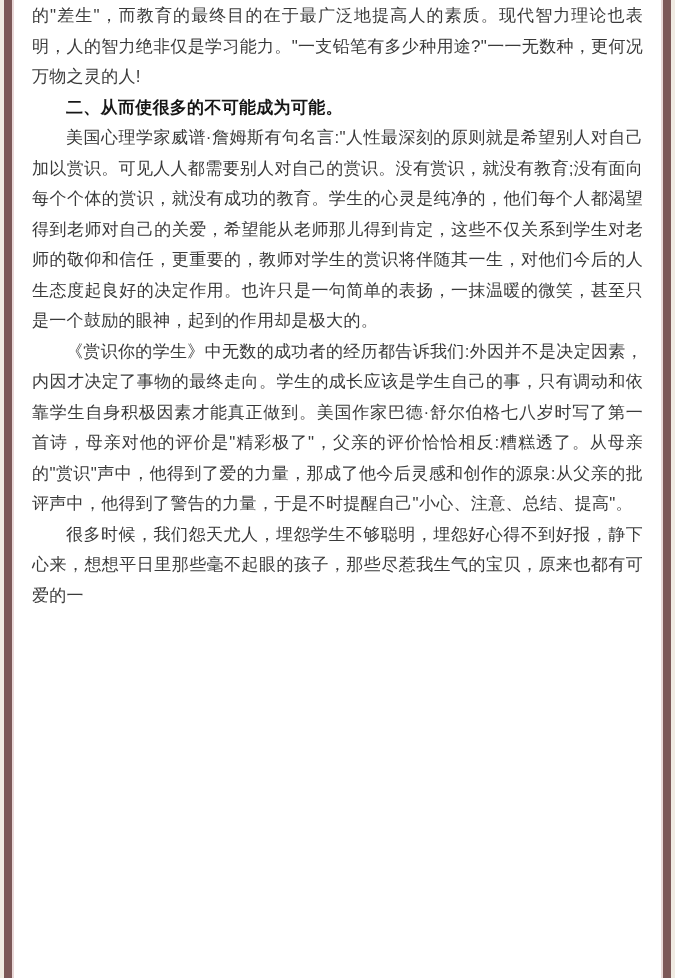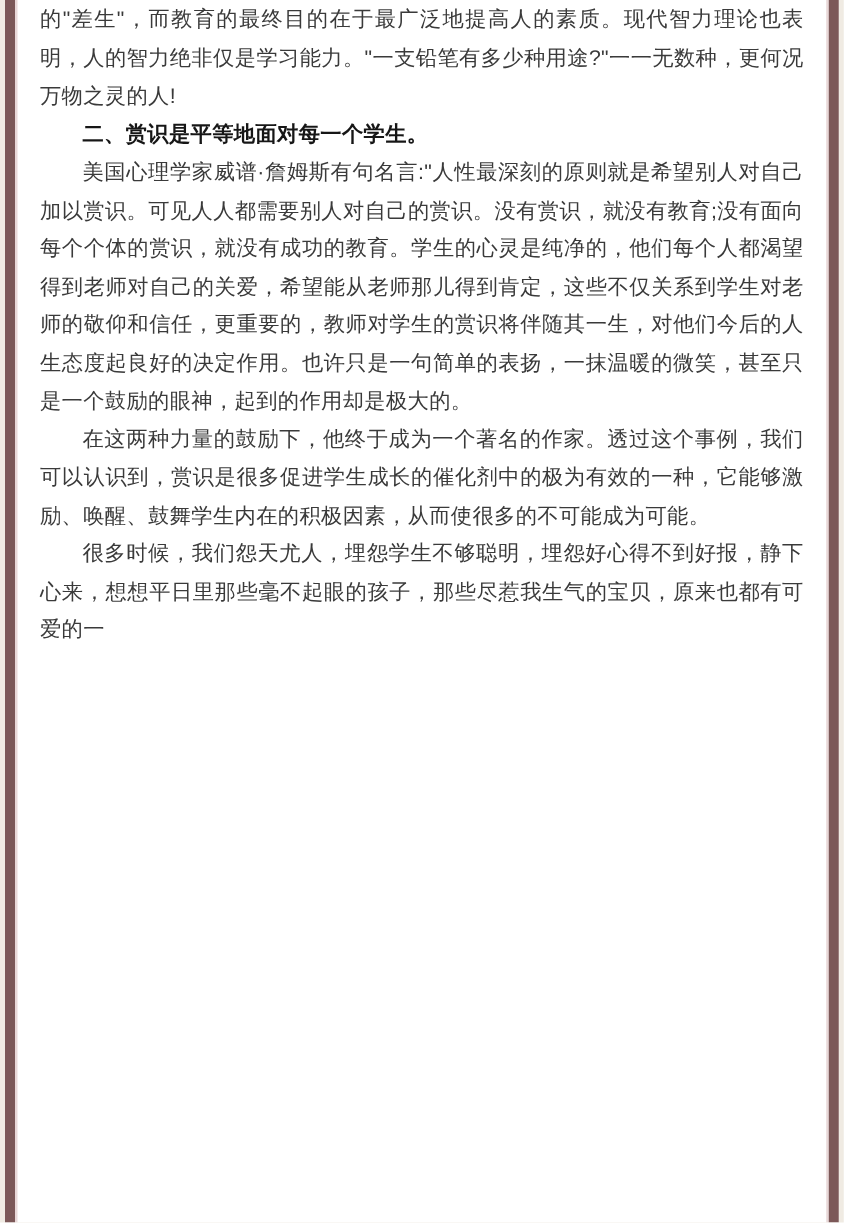--- a/index.html
+++ b/index.html
@@ -44,18 +44,18 @@
     font-weight: bold;
     color: #161616;
   }
 </style>
 </head>
 <body>
 
 <div class="page">
   <div class="content">
     <p class="para">的"差生"，而教育的最终目的在于最广泛地提高人的素质。现代智力理论也表明，人的智力绝非仅是学习能力。"一支铅笔有多少种用途?"一一无数种，更何况万物之灵的人!</p>
-    <p class="para indent heading">二、赏识是平等地面对每一个学生。</p>
+    <p class="para indent heading">二、从而使很多的不可能成为可能。</p>
     <p class="para indent">美国心理学家威谱·詹姆斯有句名言:"人性最深刻的原则就是希望别人对自己加以赏识。可见人人都需要别人对自己的赏识。没有赏识，就没有教育;没有面向每个个体的赏识，就没有成功的教育。学生的心灵是纯净的，他们每个人都渴望得到老师对自己的关爱，希望能从老师那儿得到肯定，这些不仅关系到学生对老师的敬仰和信任，更重要的，教师对学生的赏识将伴随其一生，对他们今后的人生态度起良好的决定作用。也许只是一句简单的表扬，一抹温暖的微笑，甚至只是一个鼓励的眼神，起到的作用却是极大的。</p>
-    <p class="para indent">在这两种力量的鼓励下，他终于成为一个著名的作家。透过这个事例，我们可以认识到，赏识是很多促进学生成长的催化剂中的极为有效的一种，它能够激励、唤醒、鼓舞学生内在的积极因素，从而使很多的不可能成为可能。</p>
+    <p class="para indent">《赏识你的学生》中无数的成功者的经历都告诉我们:外因并不是决定因素，内因才决定了事物的最终走向。学生的成长应该是学生自己的事，只有调动和依靠学生自身积极因素才能真正做到。美国作家巴德·舒尔伯格七八岁时写了第一首诗，母亲对他的评价是"精彩极了"，父亲的评价恰恰相反:糟糕透了。从母亲的"赏识"声中，他得到了爱的力量，那成了他今后灵感和创作的源泉:从父亲的批评声中，他得到了警告的力量，于是不时提醒自己"小心、注意、总结、提高"。</p>
     <p class="para indent">很多时候，我们怨天尤人，埋怨学生不够聪明，埋怨好心得不到好报，静下心来，想想平日里那些毫不起眼的孩子，那些尽惹我生气的宝贝，原来也都有可爱的一</p>
   </div>
 </div>
 
 </body></html>

